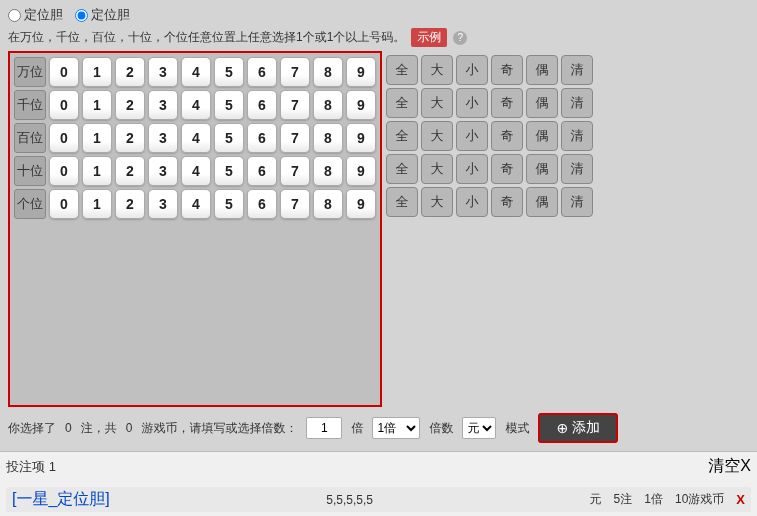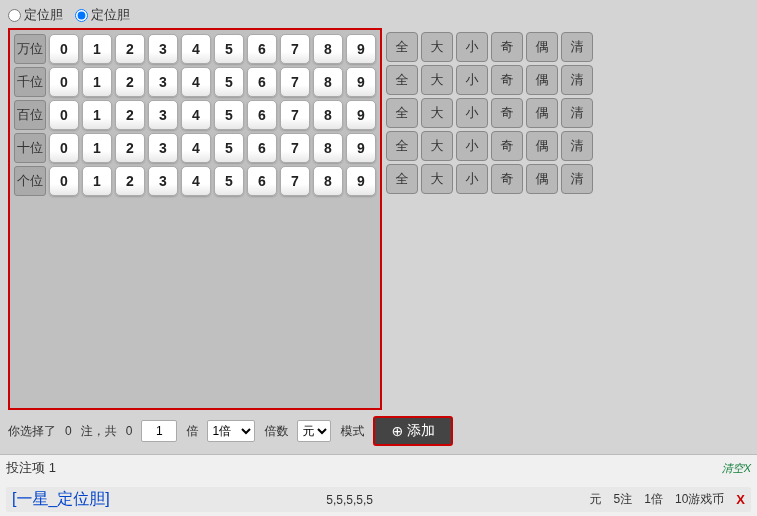--- a/index.html
+++ b/index.html
@@ -250,26 +250,25 @@
       display: flex;
       justify-content: space-between;
       align-items: center;
       margin-bottom: 10px;
     }
     .bet-list-title {
       font-size: 13px;
       color: #333;
     }
     .clear-btn {
-      font-size: 11px;
-      color: #15803d;
+      font-size: 16px;
+      color: #000000;
       cursor: pointer;
       background: none;
       border: none;
-      font-style: italic;
     }
     .bet-row {
       display: flex;
       justify-content: space-between;
       align-items: center;
       font-size: 12px;
       color: #333;
       background: #e8e8e8;
       padding: 2px 6px;
       border-radius: 2px;
@@ -302,20 +301,25 @@
       <label class="radio-item">
         <input type="radio" name="mode" style="">
         <span>定位胆</span>
       </label>
       <label class="radio-item">
         <input type="radio" name="mode" checked="" style="">
         <span>定位胆</span>
       </label>
     </div>
 
+    <div class="desc-text">
+      <span>在万位，千位，百位，十位，个位任意位置上任意选择1个或1个以上号码。</span>
+      <button class="example-btn">示例</button>
+      <span class="help-icon">?</span>
+    </div>
 
     <div class="grid-area">
 
       <div class="number-grid">
 
         <div class="grid-row">
           <div class="row-label">万位</div>
           <div class="num-btn">0</div>
           <div class="num-btn">1</div>
           <div class="num-btn">2</div>
@@ -427,20 +431,21 @@
           <div class="attr-btn">清</div>
         </div>
       </div>
     </div>
 
     <div class="info-bar">
       <span>你选择了</span>
       <span>0</span>
       <span>注，共</span>
       <span>0</span>
+      <span>游戏币，请填写或选择倍数：</span>
       <input class="info-input" type="text" value="1" style="">
       <span>倍</span>
       <select class="info-select">
         <option>1倍</option>
         <option>2倍</option>
         <option>3倍</option>
         <option>5倍</option>
         <option>10倍</option>
       </select>
       <span>倍数</span>

